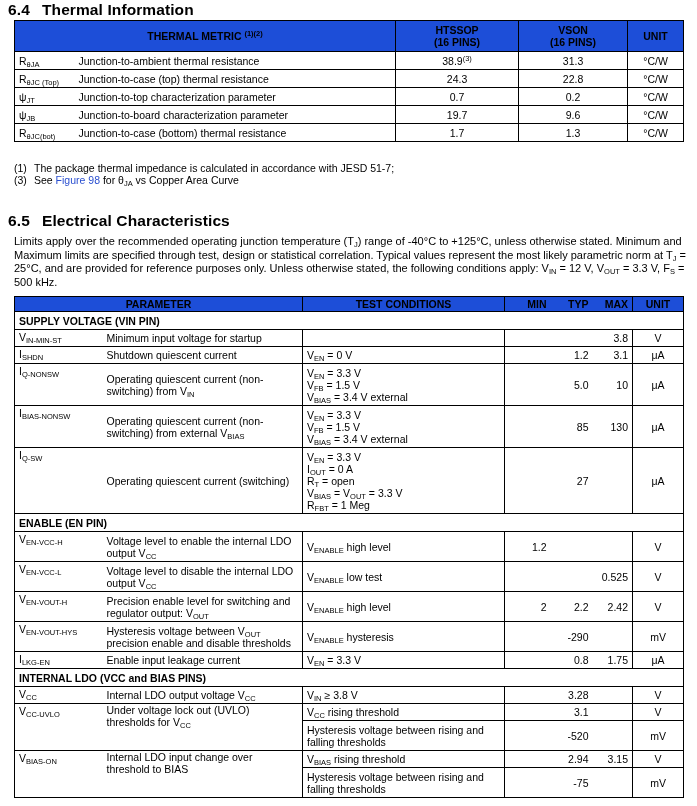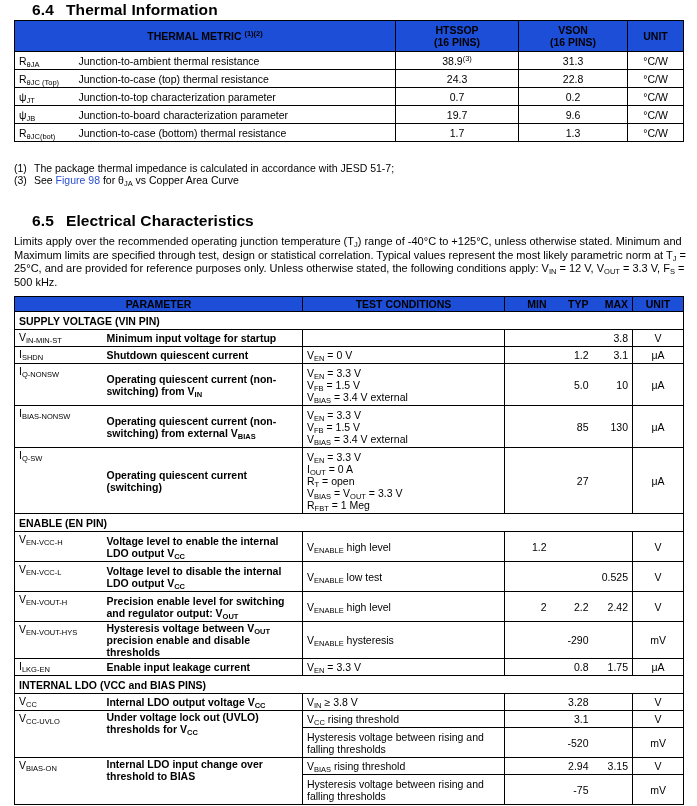--- a/index.html
+++ b/index.html
@@ -1,18 +1,18 @@
 <!DOCTYPE html>
 <html><head>
 <meta charset="utf-8">
 <style>
   html, body { margin: 0; padding: 0; background: #ffffff; }
   body { width: 697px; height: 806px; position: relative; overflow: hidden;
          font-family: "Liberation Sans", sans-serif; color: #000; }
-  .h2 { position: absolute; left: 32px; font-weight: bold; font-size: 15.5px; letter-spacing: 0.1px; }
+  .h2 { position: absolute; left: 8px; font-weight: bold; font-size: 15.5px; letter-spacing: 0.1px; }
   .h2 .num { display: inline-block; width: 34px; }
   table { border-collapse: collapse; position: absolute; left: 14px; width: 669px; table-layout: fixed; }
   td, th { border: 1px solid #000; font-size: 10.5px; padding: 0 4px; line-height: 12px; }
   th { background: #1d4ed8; font-weight: bold; }
   sub, sup { font-size: 7.5px; line-height: 0; }
   sub { vertical-align: -2px; }
   sup { vertical-align: 4px; }
   .c { text-align: center; }
   .r { text-align: right; }
   
@@ -22,21 +22,21 @@
   #thermal .desc { border-left: none; }
   .foot { position: absolute; left: 14px; font-size: 10.5px; line-height: 12px; }
   .foot .n { display: inline-block; width: 20px; }
   .link { color: #2a4fd0; }
   .para { position: absolute; left: 14px; width: 676px; font-size: 11px; line-height: 13.5px; }
   
   #elec th { height: 14px; }
   #elec td { vertical-align: middle; }
   #elec .sec { font-weight: bold; height: 17px; }
   #elec .sym { vertical-align: top; padding-top: 1px; border-right: none; }
-  #elec .desc { border-left: none; font-weight: bold; }
+  #elec .desc { border-left: none; }
   #elec .min, #elec .typ { border-left: none; border-right: none; }
   #elec .max { border-left: none; }
   .lines div { white-space: nowrap; }
 </style>
 </head>
 <body>
 
 <div class="h2" style="top:1px;">
   <span class="num">6.4</span><span>Thermal Information</span>
 </div>

